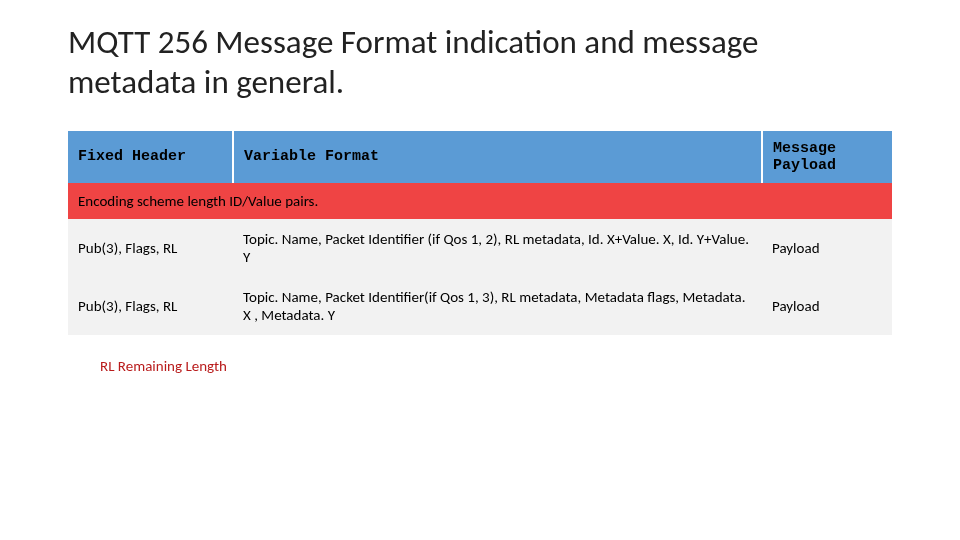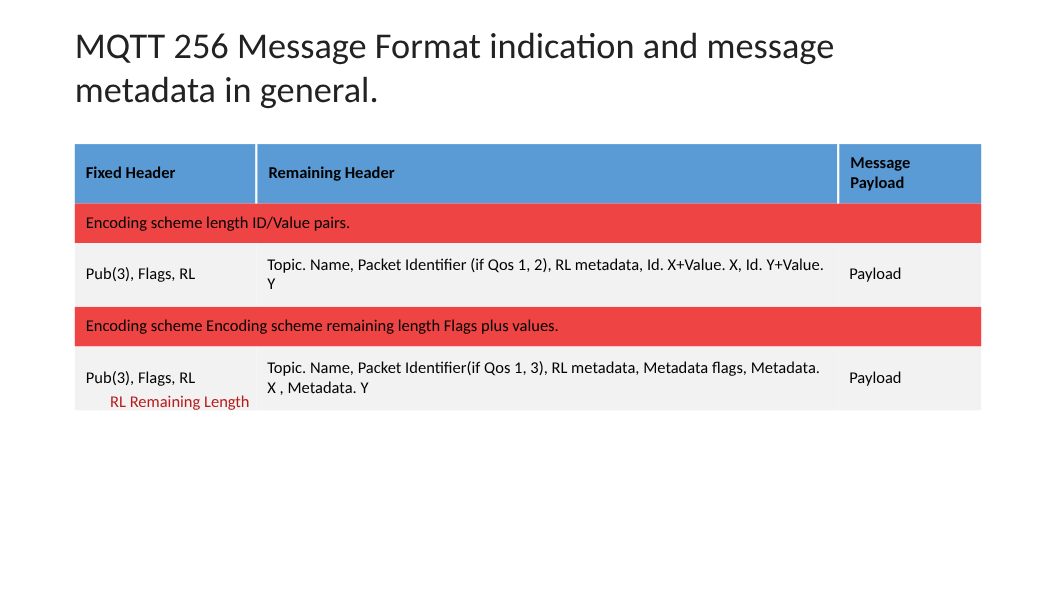--- a/index.html
+++ b/index.html
@@ -4,21 +4,21 @@
 <style>
   * { box-sizing: border-box; margin: 0; padding: 0; }
   html, body { width: 960px; height: 540px; background: #fff; font-family: "Segoe UI", "Calibri", Arial, sans-serif; }
   .slide { width: 960px; height: 411px; padding: 22px 68px 0 68px; position: relative; }
   .title { font-size: 33px; font-weight: 400; color: #222; line-height: 1.22; letter-spacing: 0; }
   .table-wrap { margin-top: 28px; width: 100%; border-collapse: collapse; table-layout: fixed; }
   .table-wrap col.c1 { width: 165px; }
   .table-wrap col.c2 { width: auto; }
   .table-wrap col.c3 { width: 130px; }
   .hdr { background: #5b9bd5; color: #000; font-weight: 700; font-size: 15px; }
-  .hdr td { padding: 9px 20px 9px 10px; border-right: 2px solid #fff; }
+  .hdr td { padding: 9px 20px 9px 10px; border-right: 2px solid #fff; font-family: Liberation Mono, monospace; }
   .hdr td:last-child { border-right: none; }
   .bodyrow td { padding: 11px 10px; font-size: 15px; color: #000; vertical-align: middle; }
   .bodyrow.alt1 { background: #f2f2f2; }
   .spanrow td { padding: 9px 10px; font-size: 15px; font-weight: 400; }
   .spanrow.alt0 { background: #ef4444; }
   .footnote { position: absolute; left: 100px; bottom: 36px; font-size: 15px; color: #b91c1c; }
 </style>
 </head>
 <body>
 
@@ -27,33 +27,30 @@
 
   <table class="table-wrap">
     <colgroup>
         <col class="c1">
         <col class="c2">
         <col class="c3">
       </colgroup>
     <tbody>
         <tr class="hdr">
       <td>Fixed Header</td>
-      <td>Remaining Header</td>
+      <td>Variable Format</td>
       <td>Message Payload</td>
     </tr>
     <tr class="spanrow alt0">
       <td colspan="3">Encoding scheme length ID/Value pairs.</td>
     </tr>
     <tr class="bodyrow alt1">
       <td>Pub(3), Flags, RL</td>
       <td>Topic. Name, Packet Identifier (if Qos 1, 2), RL metadata, Id. X+Value. X, Id. Y+Value. Y</td>
       <td>Payload</td>
-    </tr>
-    <tr class="spanrow alt0">
-      <td colspan="3">Encoding scheme Encoding scheme remaining length Flags plus values.</td>
     </tr>
     <tr class="bodyrow alt1">
       <td>Pub(3), Flags, RL</td>
       <td>Topic. Name, Packet Identifier(if Qos 1, 3), RL metadata, Metadata flags, Metadata. X , Metadata. Y</td>
       <td>Payload</td>
     </tr>
   </tbody>
     </table>
 
   <div class="footnote">RL Remaining Length</div>

